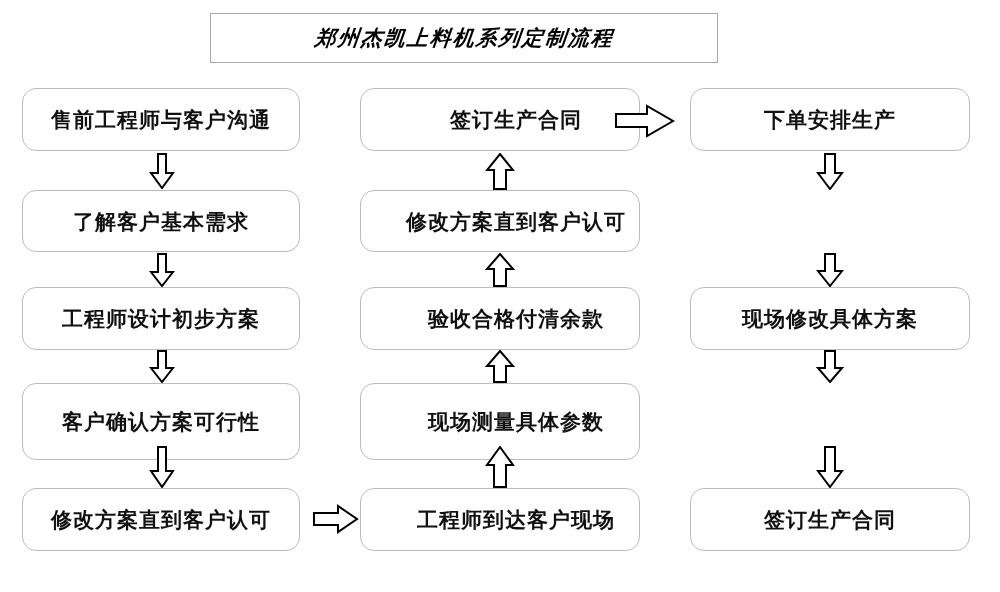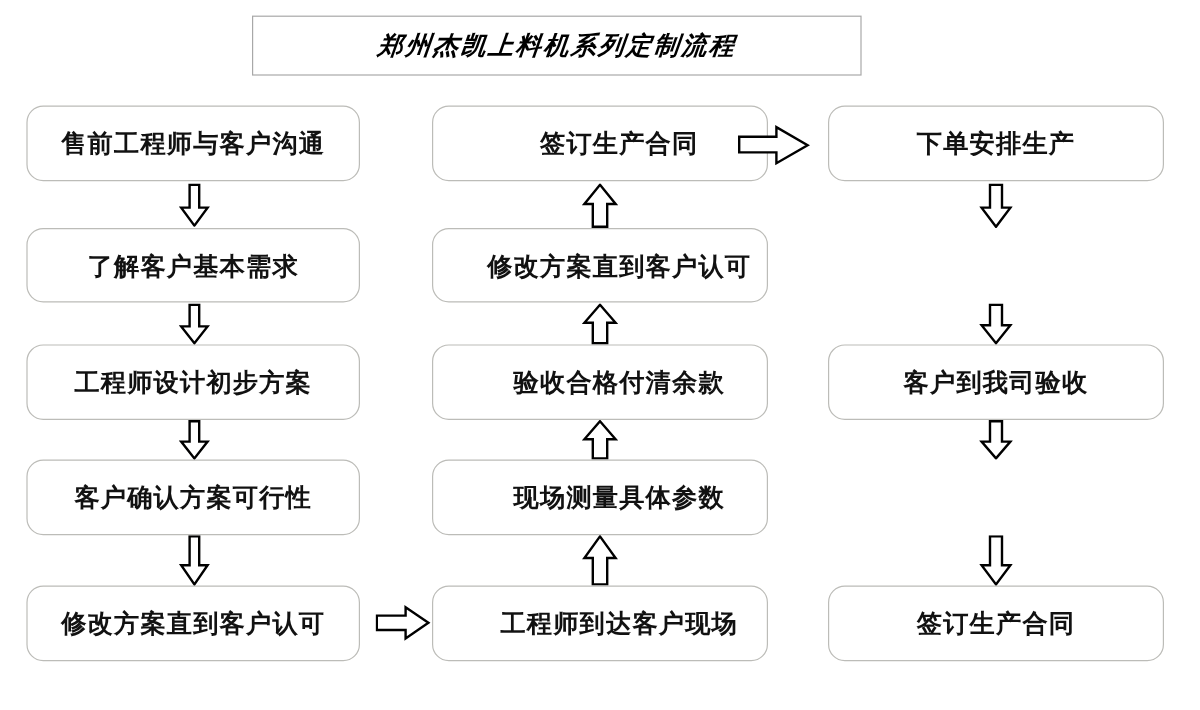--- a/index.html
+++ b/index.html
@@ -69,21 +69,21 @@
   }
 
   
   .col1 { left: 22px;  width: 278px; }
   .col2 { left: 360px; width: 280px; padding-left: 32px; }
   .col3 { left: 690px; width: 280px; }
 
   .r1 { top: 88px;  height: 63px; }
   .r2 { top: 190px; height: 62px; }
   .r3 { top: 287px; height: 63px; }
-  .r4 { top: 383px; height: 63px; }
+  .r4 { top: 383px; height: 77px; }
   .r5 { top: 488px; height: 63px; }
 
   
   .arrow {
     position: absolute;
     overflow: visible;
   }
   .arrow svg { display: block; }
   .arrow polygon {
     fill: #ffffff;
@@ -130,21 +130,21 @@
     <span class="node-label">工程师到达客户现场</span>
   </div>
   <div class="node col2 r4">
     <span class="node-label">现场测量具体参数</span>
   </div>
 
   <div class="node col3 r1">
     <span class="node-label">下单安排生产</span>
   </div>
   <div class="node col3 r3">
-    <span class="node-label">客户到我司验收</span>
+    <span class="node-label">现场修改具体方案</span>
   </div>
   <div class="node col3 r5">
     <span class="node-label">签订生产合同</span>
   </div>
 
   <div class="arrow" style="left:149px; top:153px;">
     <svg width="26" height="36" viewBox="0 0 26 36">
         <polygon points="9,1 17,1 17,20 24,20 13,35 2,20 9,20"></polygon>
       </svg>
   </div>

